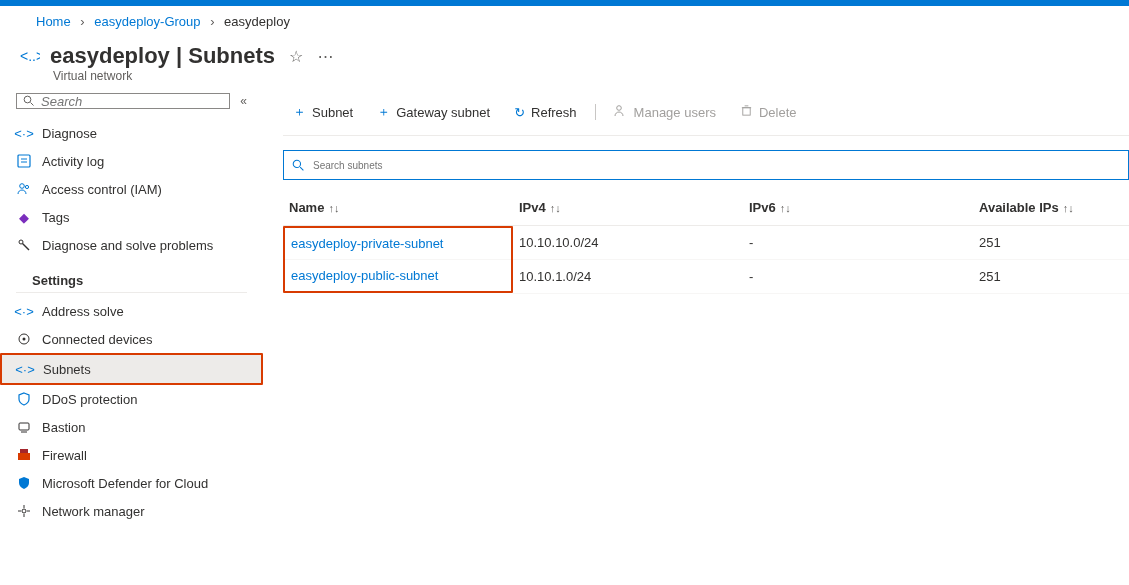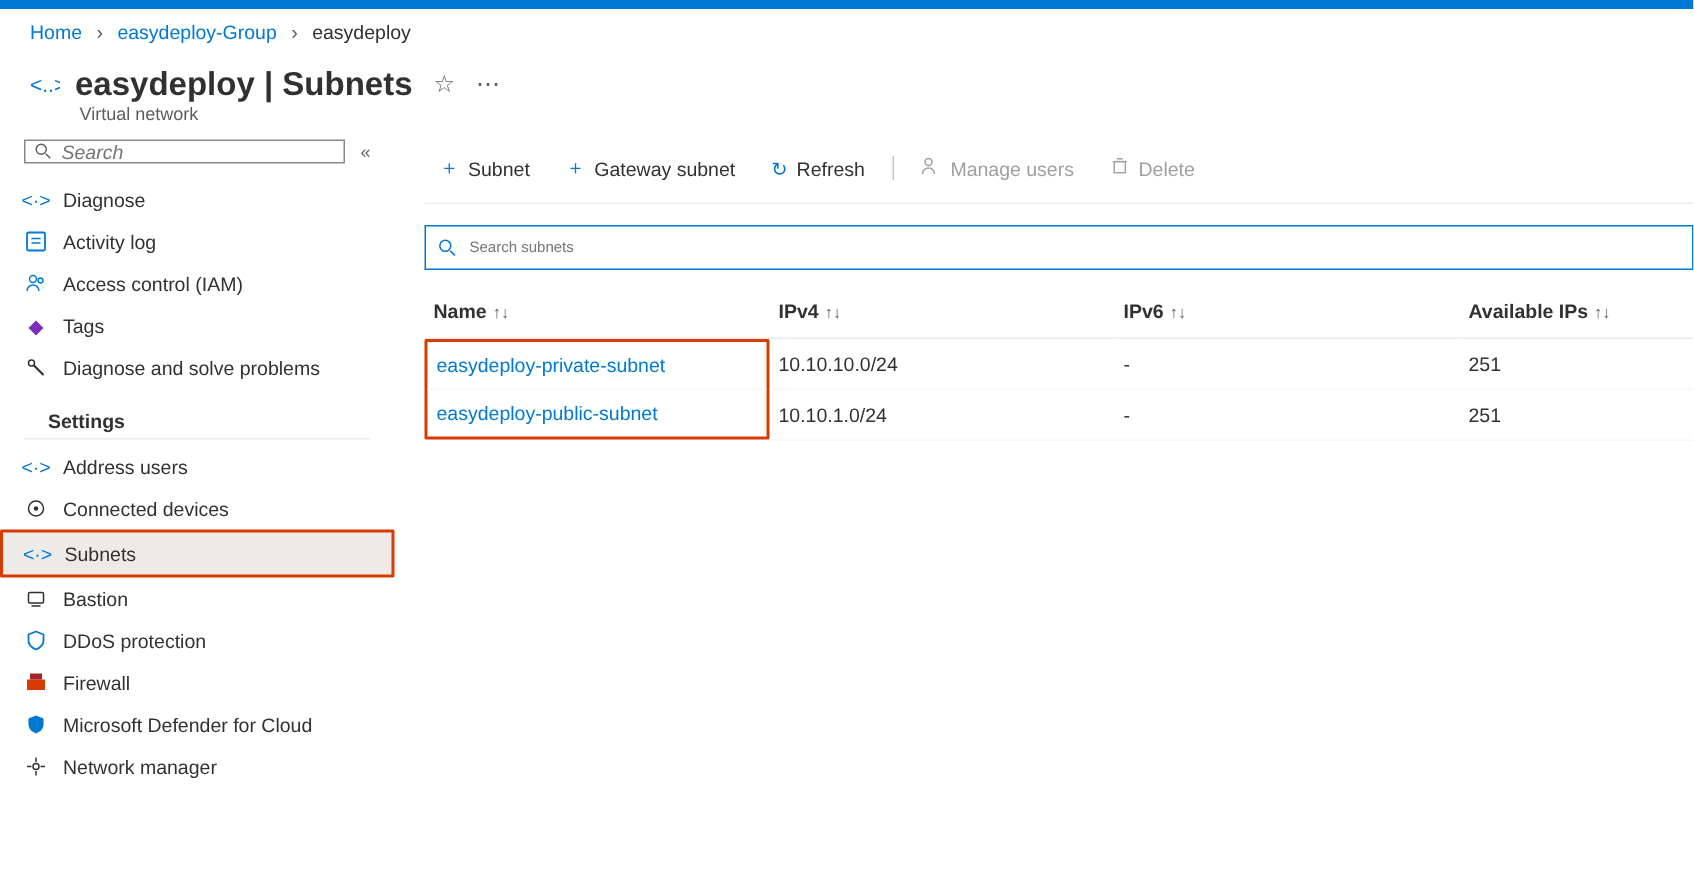--- a/index.html
+++ b/index.html
@@ -9,21 +9,21 @@
     font-size: 13px;
     color: #323130;
     background: #fff;
   }
   .topbar {
     background: #0078d4;
     height: 6px;
     margin: 0;
   }
   .breadcrumb {
-    padding: 8px 20px;
+    padding: 8px 36px;
     font-size: 13px;
   }
   .breadcrumb a { color: #0078d4; text-decoration: none; }
   .breadcrumb .sep { color: #605e5c; margin: 0 6px; }
   .breadcrumb .current { color: #323130; }
   .header {
     display: flex;
     align-items: center;
     padding: 6px 20px 2px 20px;
   }
@@ -253,51 +253,51 @@
             <line x1="5.5" y1="5.5" x2="12" y2="12" stroke="#323130" stroke-width="1.4"></line>
           </svg>
         </span>
       <span>Diagnose and solve problems</span>
     </div>
 
     <div class="nav-section">Settings</div>
 
     <div class="nav-item">
       <span class="icon-slot">&lt;·&gt;</span>
-      <span>Address users</span>
+      <span>Address solve</span>
     </div>
     <div class="nav-item">
       <span class="icon-slot" style="color:#323130">
           <svg width="14" height="14" viewBox="0 0 14 14">
             <circle cx="7" cy="7" r="5" fill="none" stroke="#323130"></circle>
             <circle cx="7" cy="7" r="1.5" fill="#323130"></circle>
           </svg>
         </span>
       <span>Connected devices</span>
     </div>
     <div class="nav-item selected red-box" style="margin:0 0; padding-left:15px;">
       <span class="icon-slot">&lt;·&gt;</span>
       <span>Subnets</span>
     </div>
     <div class="nav-item">
+      <span class="icon-slot" style="color:#0078d4">
+          <svg width="14" height="14" viewBox="0 0 14 14">
+            <path d="M7 1l5 2v4c0 3-2.5 5-5 6-2.5-1-5-3-5-6V3l5-2z" fill="none" stroke="#0078d4" stroke-width="1.2"></path>
+          </svg>
+        </span>
+      <span>DDoS protection</span>
+    </div>
+    <div class="nav-item">
       <span class="icon-slot" style="color:#323130">
           <svg width="14" height="14" viewBox="0 0 14 14">
             <rect x="2" y="3" width="10" height="7" rx="1" fill="none" stroke="#323130"></rect>
             <line x1="4" y1="12" x2="10" y2="12" stroke="#323130"></line>
           </svg>
         </span>
       <span>Bastion</span>
-    </div>
-    <div class="nav-item">
-      <span class="icon-slot" style="color:#0078d4">
-          <svg width="14" height="14" viewBox="0 0 14 14">
-            <path d="M7 1l5 2v4c0 3-2.5 5-5 6-2.5-1-5-3-5-6V3l5-2z" fill="none" stroke="#0078d4" stroke-width="1.2"></path>
-          </svg>
-        </span>
-      <span>DDoS protection</span>
     </div>
     <div class="nav-item">
       <span class="icon-slot" style="color:#d83b01">
           <svg width="14" height="14" viewBox="0 0 14 14">
             <rect x="1" y="5" width="12" height="7" fill="#d83b01"></rect>
             <rect x="3" y="1" width="8" height="4" fill="#a4262c"></rect>
           </svg>
         </span>
       <span>Firewall</span>
     </div>

